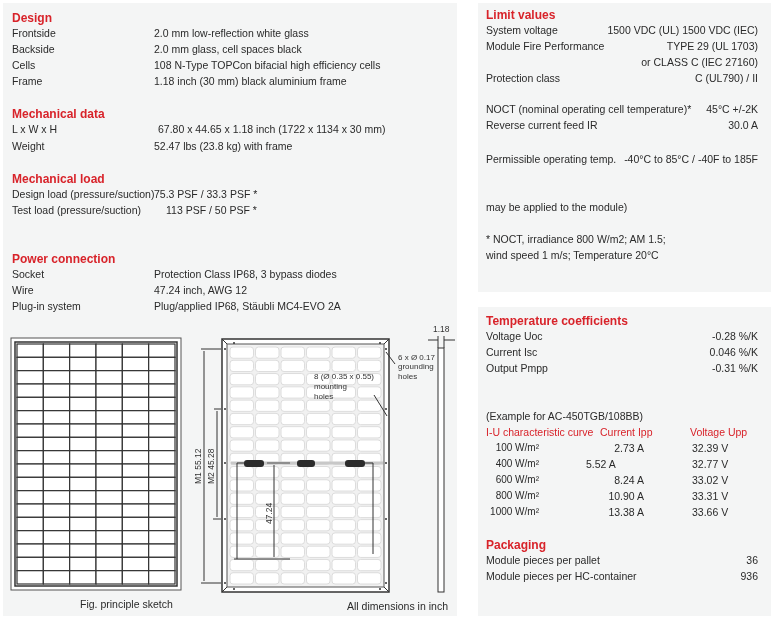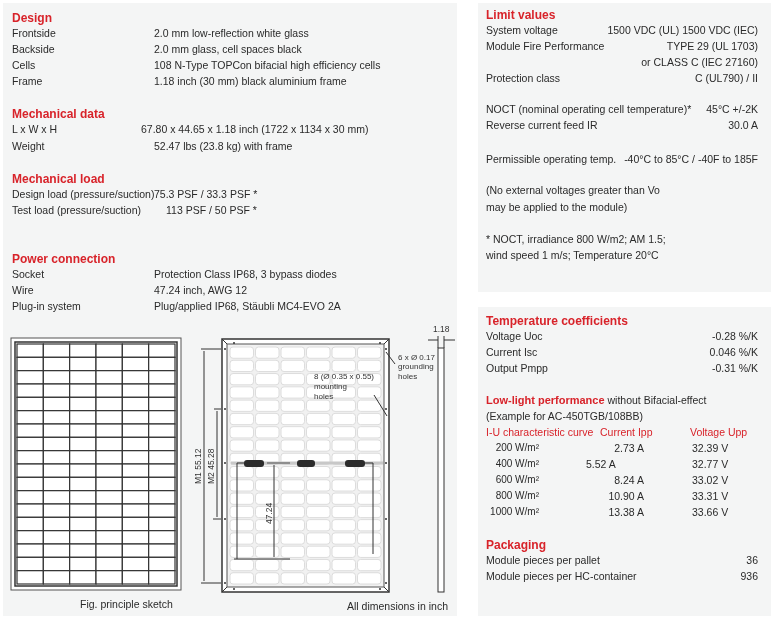--- a/index.html
+++ b/index.html
@@ -38,21 +38,21 @@
       </div>
     <div class="row" style="left:9px;top:72px">
         <span class="lbl">Frame</span>
         <span class="val" style="left:142px">1.18 inch (30 mm) black aluminium frame</span>
       </div>
   </div>
 
   <div class="h" style="left:9px;top:104px">Mechanical data</div>
   <div class="row" style="left:9px;top:120px">
       <span class="lbl">L x W x H</span>
-      <span class="val" style="left:129px">67.80 x 44.65 x 1.18 inch (1722 x 1134 x 30 mm)</span>
+      <span class="val" style="left:146px">67.80 x 44.65 x 1.18 inch (1722 x 1134 x 30 mm)</span>
     </div>
   <div class="row" style="left:9px;top:137px">
       <span class="lbl">Weight</span>
       <span class="val" style="left:142px">52.47 lbs (23.8 kg) with frame</span>
     </div>
 
   <div class="h" style="left:9px;top:169px">Mechanical load</div>
   <div class="row" style="left:9px;top:185px">
       <span class="lbl">Design load (pressure/suction)</span>
       <span class="val" style="left:142px">75.3 PSF / 33.3 PSF *</span>
@@ -398,51 +398,49 @@
       <span class="val r" style="right:0">45°C +/-2K</span>
     </div>
   <div class="row" style="left:8px;top:116px;width:272px">
       <span class="lbl">Reverse current feed IR</span>
       <span class="val r" style="right:0">30.0 A</span>
     </div>
   <div class="row" style="left:8px;top:150px;width:272px">
       <span class="lbl">Permissible operating temp.</span>
       <span class="val r" style="right:0">-40°C to 85°C / -40F to 185F</span>
     </div>
-  <div class="row" style="left:8px;top:181px">(No external voltages greater than Vo</div>
   <div class="row" style="left:8px;top:198px">may be applied to the module)</div>
   <div class="row" style="left:8px;top:230px">* NOCT, irradiance 800 W/m2; AM 1.5;</div>
   <div class="row" style="left:8px;top:246px">wind speed 1 m/s; Temperature 20°C</div>
 </div>
 
 <div id="rb" class="panel">
   <div class="h" style="left:8px;top:7px">Temperature coefficients</div>
   <div class="row" style="left:8px;top:23px;width:272px">
       <span class="lbl">Voltage Uoc</span>
       <span class="val r" style="right:0">-0.28 %/K</span>
     </div>
   <div class="row" style="left:8px;top:39px;width:272px">
       <span class="lbl">Current Isc</span>
       <span class="val r" style="right:0">0.046 %/K</span>
     </div>
   <div class="row" style="left:8px;top:55px;width:272px">
       <span class="lbl">Output Pmpp</span>
       <span class="val r" style="right:0">-0.31 %/K</span>
     </div>
 
-  <div class="row" style="left:8px;top:87px"><span class="red" style="font-weight:bold;font-size:11px">Low-light performance</span><span> without Bifacial-effect</span></div>
   <div class="row" style="left:8px;top:103px">(Example for AC-450TGB/108BB)</div>
   <div class="row" style="left:8px;top:119px">
     <span class="red">I-U characteristic curve</span>
     <span class="red" style="position:absolute;left:114px">Current Ipp</span>
     <span class="red" style="position:absolute;left:204px">Voltage Upp</span>
   </div>
   <div id="llrows">
       <div class="row" style="left: 8px; top: 135px; width: 272px;">
-        <span style="position: absolute; right: auto; left: 0px; width: 53px; text-align: right; font-size: 10px;">200 W/m²</span>
+        <span style="position: absolute; right: auto; left: 0px; width: 53px; text-align: right; font-size: 10px;">100 W/m²</span>
         <span style="position: absolute; left: 100px; width: 58px; text-align: right;">2.73 A</span>
         <span style="position: absolute; left: 206px;">32.39 V</span>
       </div>
       <div class="row" style="left: 8px; top: 151px; width: 272px;">
         <span style="position: absolute; right: auto; left: 0px; width: 53px; text-align: right; font-size: 10px;">400 W/m²</span>
         <span style="position: absolute; left: 100px; width: 58px; text-align: left;">5.52 A</span>
         <span style="position: absolute; left: 206px;">32.77 V</span>
       </div>
       <div class="row" style="left: 8px; top: 167px; width: 272px;">
         <span style="position: absolute; right: auto; left: 0px; width: 53px; text-align: right; font-size: 10px;">600 W/m²</span>

